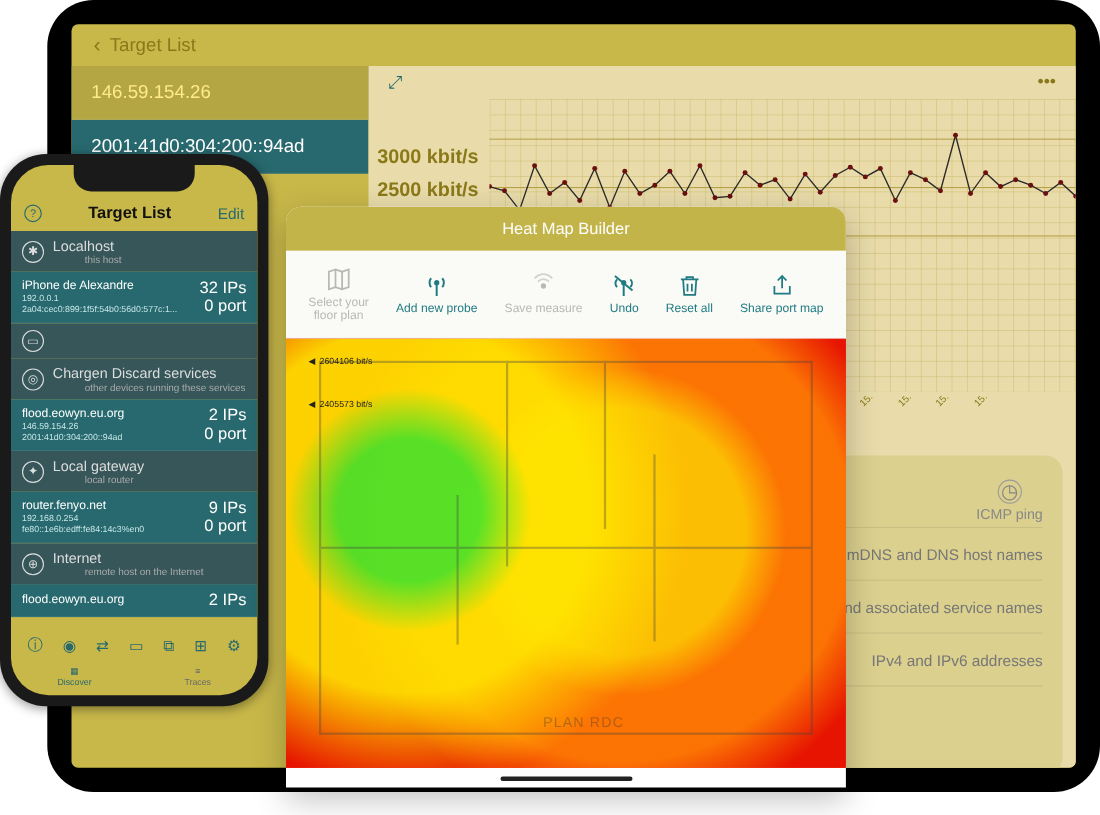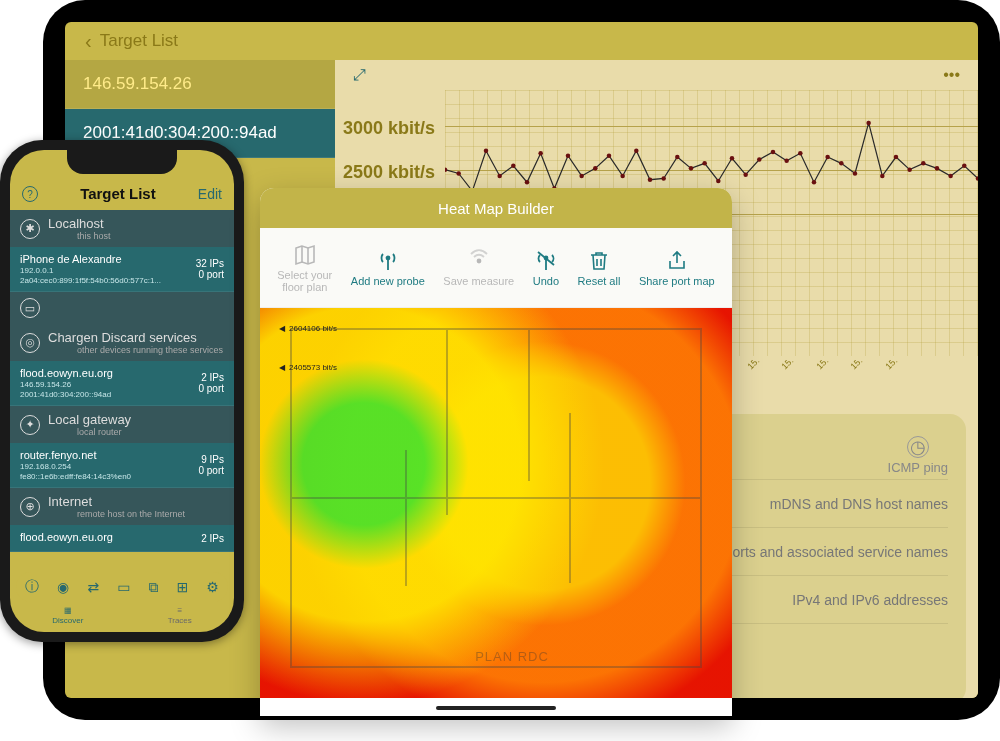--- a/index.html
+++ b/index.html
@@ -102,38 +102,38 @@
   }
   .iphone-list .section .icon{ width:20px; height:20px; border:1px solid #ddd; border-radius:50%; display:flex; align-items:center; justify-content:center; font-size:11px; }
   .iphone-list .section .s-sub{ font-size:9px; color:#aaa;margin-left:29px;}
   .iphone-list .item{
     background:#27696e; color:#fff; padding:6px 10px;
     font-size:11px; display:flex; justify-content:space-between; align-items:center;
     border-bottom:1px solid rgba(255,255,255,.08);
   }
   .iphone-list .item .lines{ display:flex; flex-direction:column; gap:1px;}
   .iphone-list .item .lines .sub{ font-size:8px; color:#c6e6e8;}
-  .iphone-list .item .right{ text-align:right; font-size:10px;}
+  .iphone-list .item .right{ text-align:right; font-size:15px;}
   .iphone-toolbar{
     position:absolute; bottom:30px; left:6px; right:6px; height:30px;
     background:#c8b84a; border-radius:16px;
     display:flex; justify-content:space-around; align-items:center;
     color:#27696e; font-size:14px;
   }
   .iphone-tabbar{
     position:absolute; bottom:4px; left:0; right:0; height:26px;
     display:flex; justify-content:space-around; align-items:center;
     font-size:8px; color:#6a6a6a;
   }
   .iphone-tabbar .tab{ display:flex; flex-direction:column; align-items:center; gap:1px;}
   .iphone-tabbar .tab.active{ color:#27696e;}
 
   
   .hmb-modal{
-    position:absolute; left:260px; top:188px; width:472px; height:528px;
+    position:absolute; left:260px; top:188px; width:509px; height:528px;
     background:#fff; border-radius:14px 14px 0 0; overflow:hidden;
     box-shadow:0 10px 30px rgba(0,0,0,.25);
   }
   .hmb-header{
     height:40px; background:#c2b449; color:#fff; font-size:15px;
     display:flex; align-items:center; justify-content:center;
   }
   .hmb-toolbar{
     height:80px; background:#fafaf7; display:flex; justify-content:space-around; align-items:center;
     padding:0 8px; font-size:11px; color:#1f7b82;
@@ -196,21 +196,21 @@
         <span>2001:41d0:304:200::94ad</span>
       </div>
     </div>
 
     <div class="ipad-chart-area">
       <div class="ipad-chart-top">
         <span>⤢</span>
         <span style="margin-left:auto;color:#8a7918;">•••</span>
       </div>
       <div class="ipad-chart">
-        <span class="ylabel" style="top:28px">3000 kbit/s</span>
+        <span class="ylabel" style="top:42px">3000 kbit/s</span>
         <span class="ylabel" style="top:72px">2500 kbit/s</span>
         <span class="ylabel" style="top:116px">2000 kbit/s</span>
         <div class="ipad-chart-grid">
           <div class="line" style="top:36px"></div>
           <div class="line" style="top:80px"></div>
           <div class="line" style="top:124px"></div>
         </div>
         <svg class="ipad-chart-svg" id="chart-svg" preserveAspectRatio="none" viewBox="0 0 520 266">
             <path d="M0,77.69230769230771 L13.333333333333334,81.38461538461539 L26.666666666666668,98.61538461538461 L40,59.23076923076923 L53.333333333333336,83.84615384615385 L66.66666666666667,74 L80,90 L93.33333333333334,61.692307692307686 L106.66666666666667,96.15384615384615 L120,64.15384615384616 L133.33333333333334,83.84615384615385 L146.66666666666669,76.46153846153845 L160,64.15384615384616 L173.33333333333334,83.84615384615385 L186.66666666666669,59.23076923076923 L200,87.53846153846155 L213.33333333333334,86.3076923076923 L226.66666666666669,65.38461538461539 L240,76.46153846153845 L253.33333333333334,71.53846153846153 L266.6666666666667,88.76923076923077 L280,66.61538461538461 L293.33333333333337,82.61538461538463 L306.6666666666667,67.84615384615385 L320,60.46153846153846 L333.33333333333337,69.07692307692308 L346.6666666666667,61.692307692307686 L360,90 L373.33333333333337,65.38461538461539 L386.6666666666667,71.53846153846153 L400,81.38461538461539 L413.33333333333337,32.153846153846146 L426.6666666666667,83.84615384615385 L440,65.38461538461539 L453.33333333333337,77.69230769230771 L466.6666666666667,71.53846153846153 L480,76.46153846153845 L493.33333333333337,83.84615384615385 L506.6666666666667,74 L520,86.3076923076923 " fill="none" stroke="#2a2a2a" stroke-width="1.2"></path>
             <circle cx="0" cy="77.69230769230771" r="2.2" fill="#6a1010"></circle>

